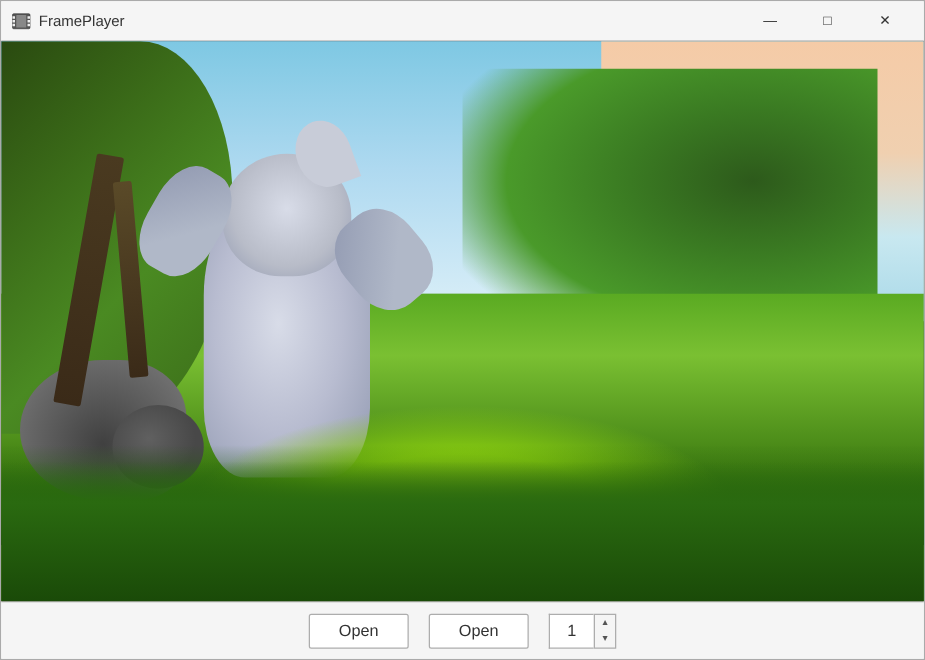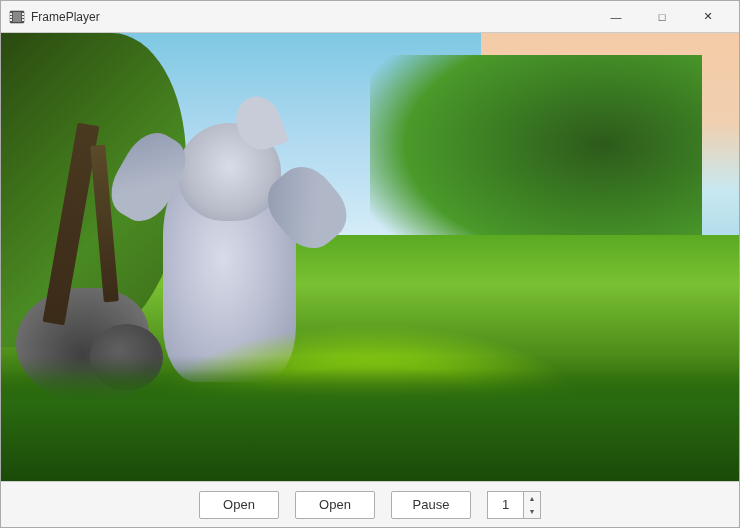--- a/index.html
+++ b/index.html
@@ -351,21 +351,20 @@
         </div>
 
         <div class="grass-fg"></div>
       </div>
     </div>
   </div>
 
   <div class="toolbar">
     <button class="toolbar-btn">Open</button>
     <button class="toolbar-btn">Open</button>
-    <button class="toolbar-btn">Pause</button>
 
     <div class="frame-input-wrapper">
       <input class="frame-input" type="text" value="1" style="">
       <div class="frame-spinner spinner-cursor">
         <button class="spinner-up">▲</button>
         <button class="spinner-down">▼</button>
       </div>
     </div>
   </div>
 </div>

